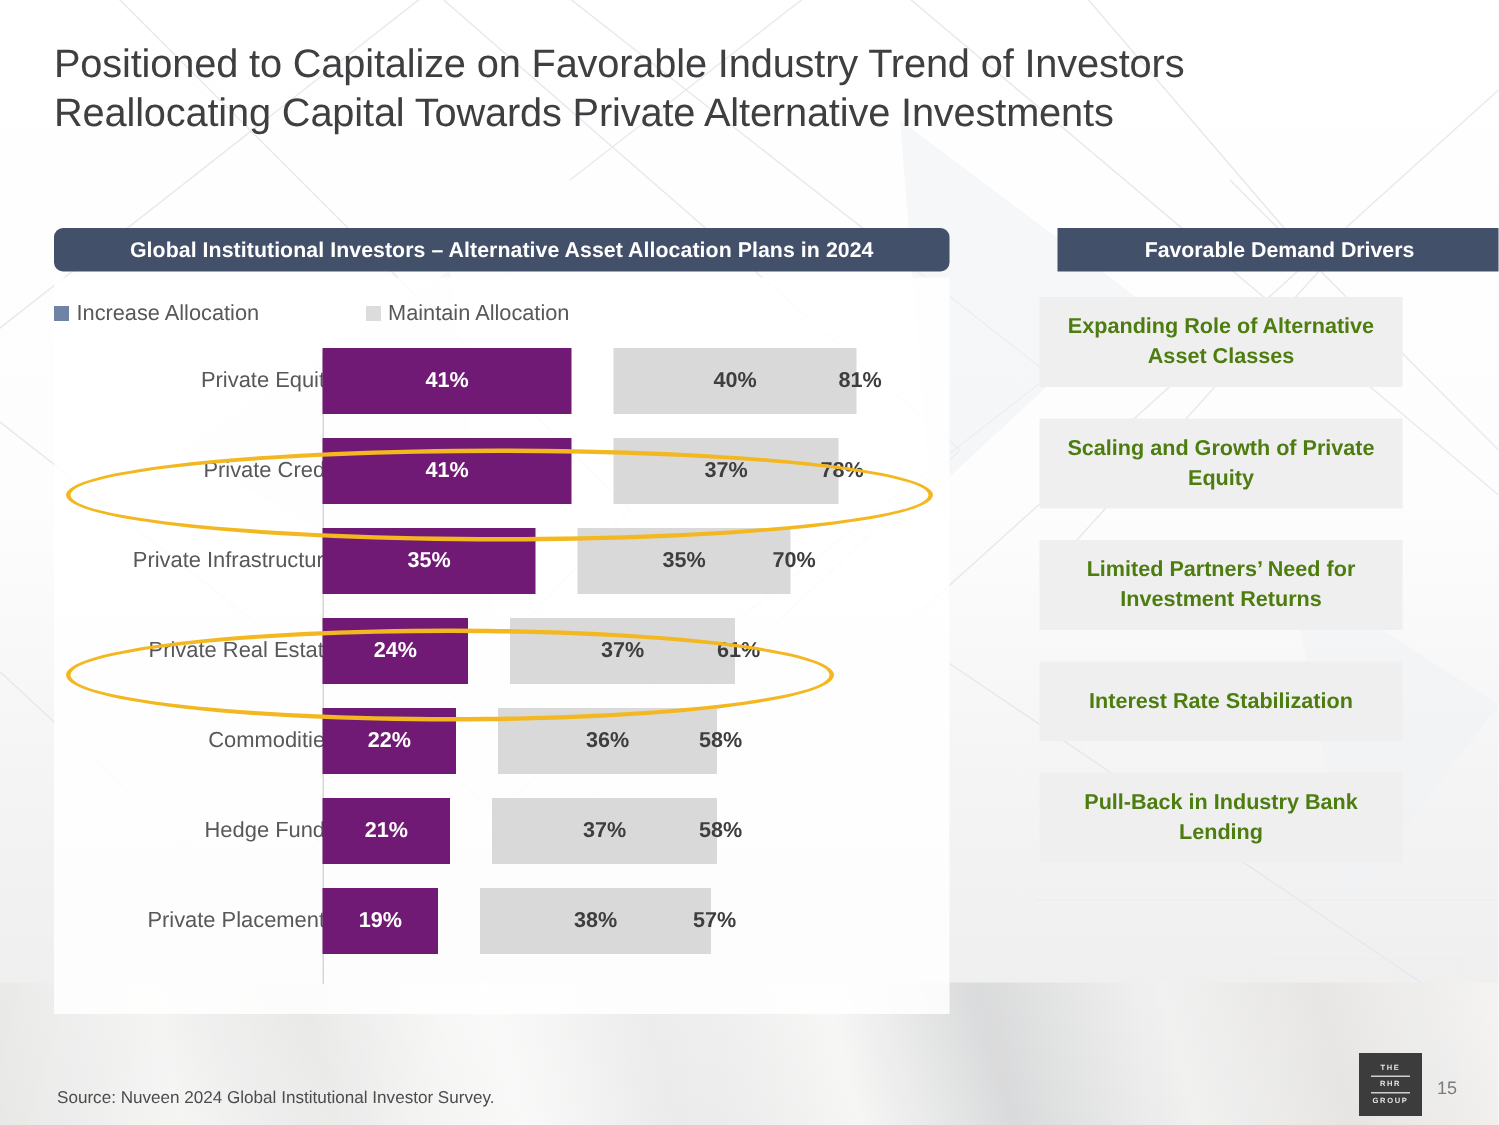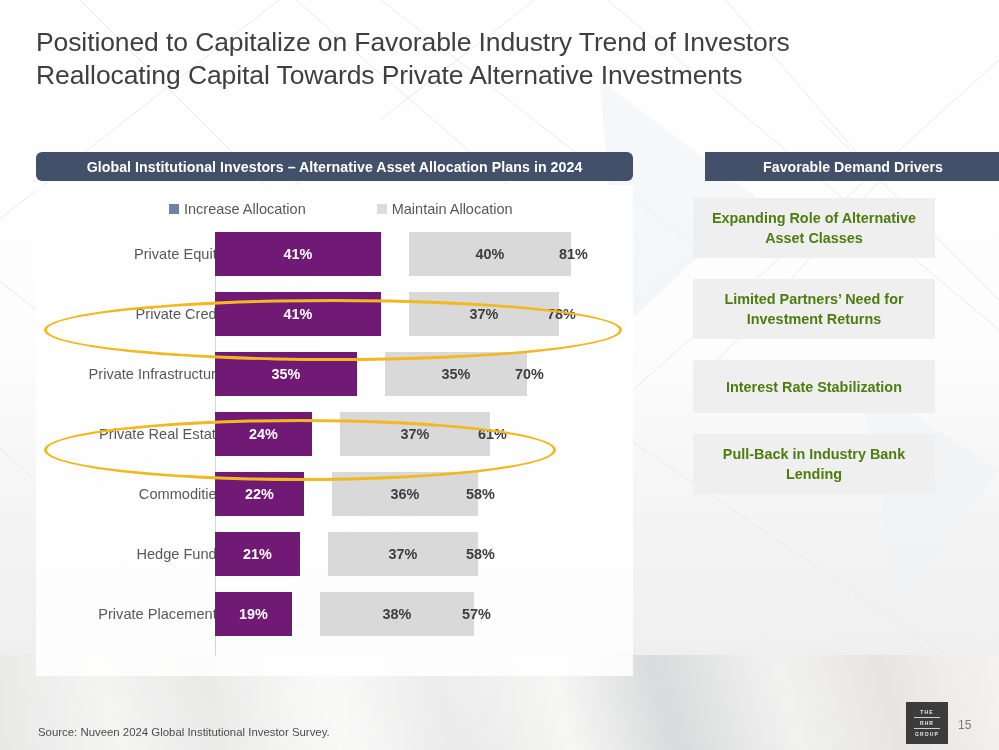--- a/index.html
+++ b/index.html
@@ -31,21 +31,21 @@
     background:rgba(255,255,255,.86);z-index:2;}
   #chart-head{position:absolute;left:36px;top:152px;width:597px;height:29px;
     background:#435069;color:#fff;z-index:3;
     display:flex;align-items:center;justify-content:center;
     font-size:14.2px;font-weight:bold;letter-spacing:.05px;border-radius:6px;}
 
   #legend{position:absolute;left:36px;top:196px;width:597px;height:26px;z-index:4;
     display:flex;align-items:center;}
   .lg{display:flex;align-items:center;font-size:14.5px;color:#58585a;}
   .lg .sw{width:10px;height:10px;margin-right:5px;display:inline-block;}
-  .lg.inc{margin-left:133px;}
+  .lg.inc{}
   .lg.mai{margin-left:71px;}
 
   
   #plot{position:absolute;left:36px;top:232px;width:597px;height:428px;z-index:4;}
   #axis{position:absolute;left:179px;top:4px;width:1px;height:420px;background:#d6d6d6;}
   .row{position:absolute;left:0;width:597px;height:44px;display:block;}
   .row .cat{position:absolute;right:409px;top:0;height:44px;line-height:44px;
     font-size:14.6px;color:#58585a;white-space:nowrap;text-align:right;}
   .row .track{position:absolute;left:179px;top:0;height:44px;}
   .seg{position:absolute;top:0;height:44px;display:flex;align-items:center;justify-content:center;
@@ -206,20 +206,23 @@
 
 <div id="driver-head">
   <span>Favorable Demand Drivers</span>
 </div>
 
 <div id="drivers">
   <div class="drv h2">
     <span>Expanding Role of Alternative Asset Classes</span>
   </div>
   <div class="drv h2">
+    <span>Scaling and Growth of Private Equity</span>
+  </div>
+  <div class="drv h2">
     <span>Limited Partners’ Need for Investment Returns</span>
   </div>
   <div class="drv h1">
     <span>Interest Rate Stabilization</span>
   </div>
   <div class="drv h2">
     <span>Pull-Back in Industry Bank Lending</span>
   </div>
 </div>
 

